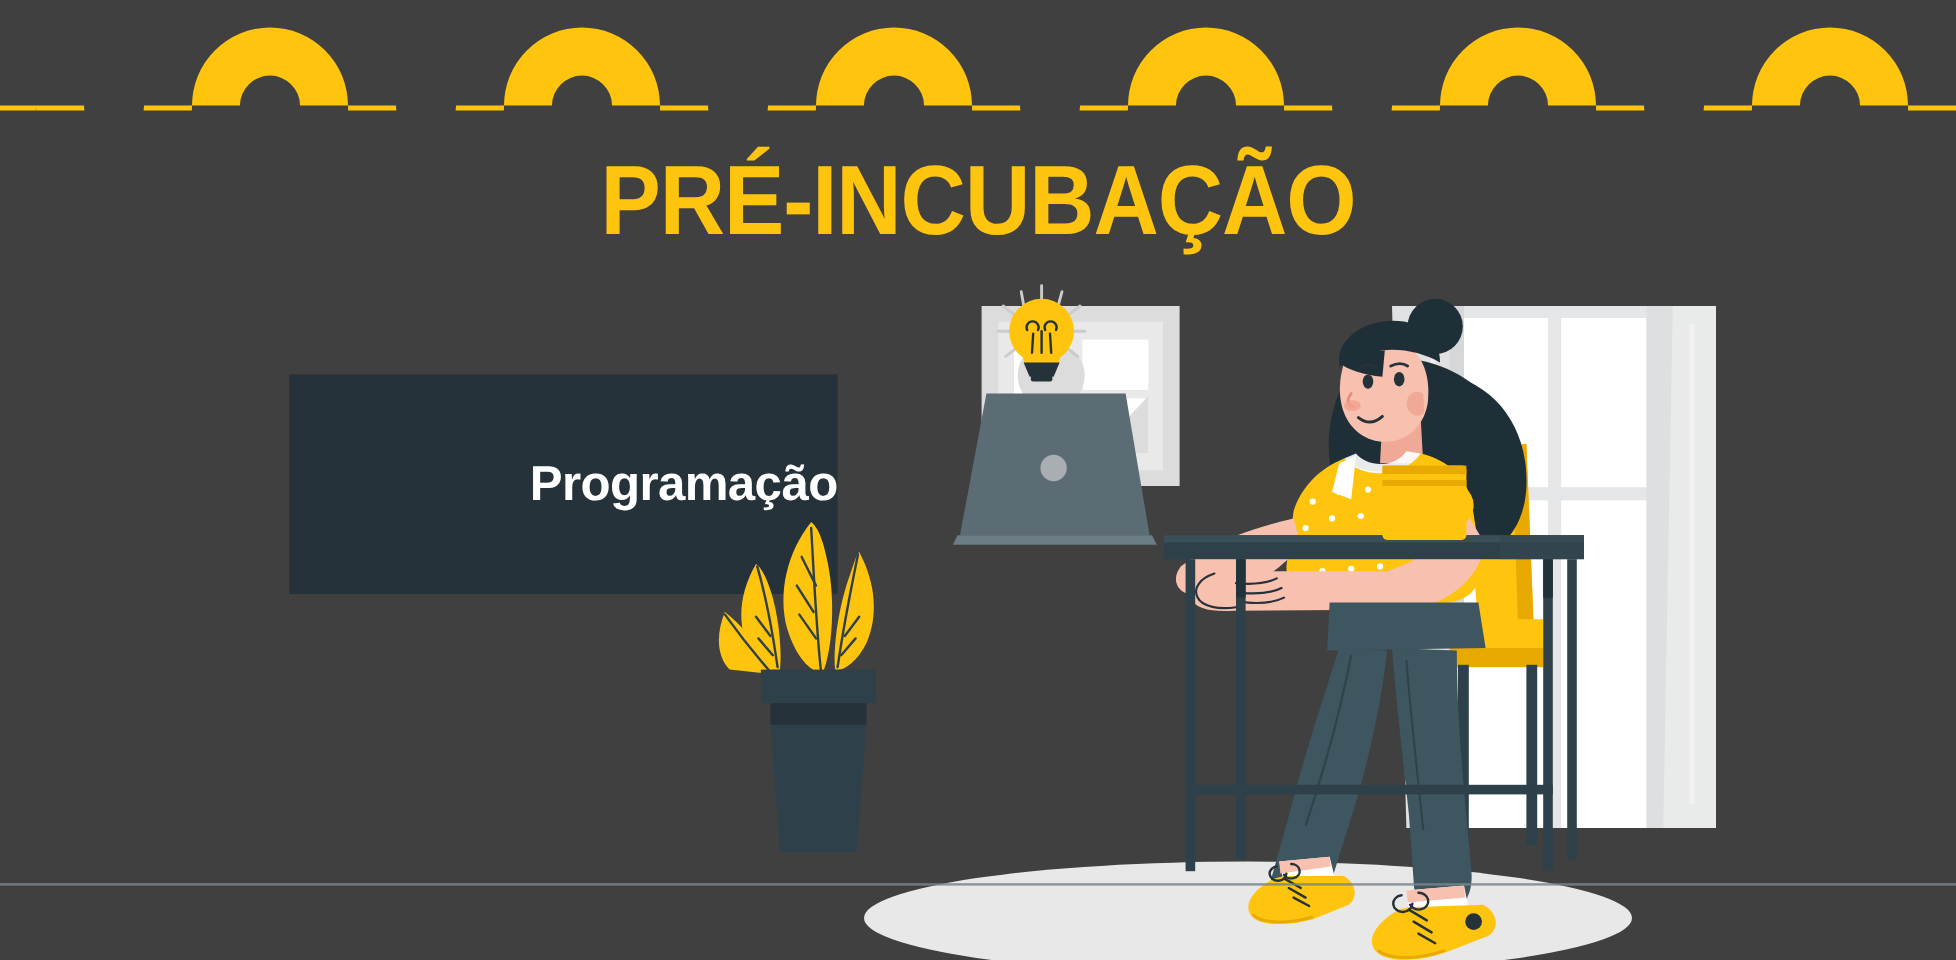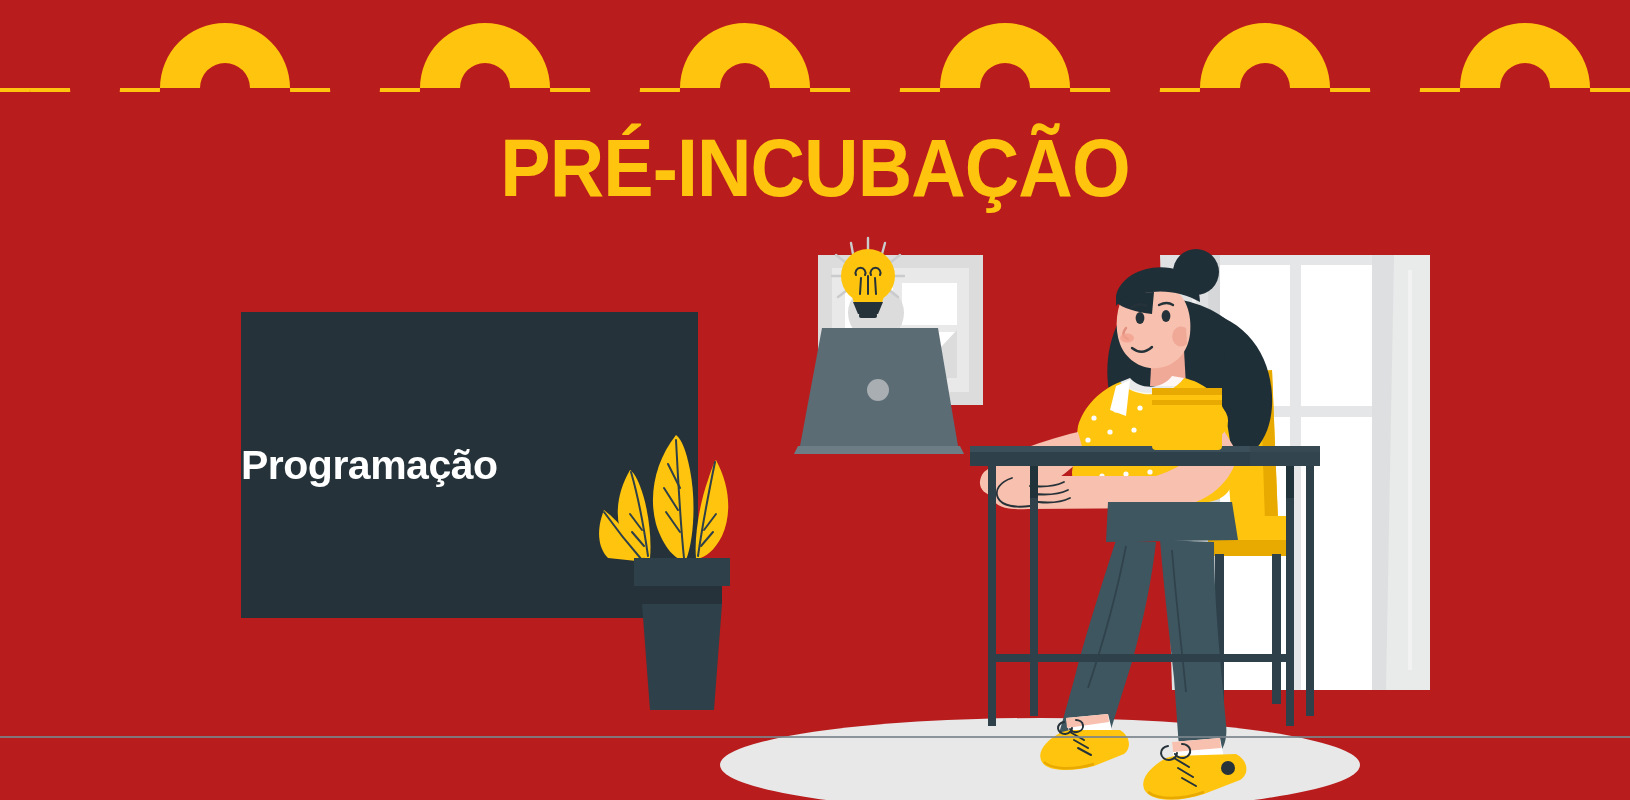--- a/index.html
+++ b/index.html
@@ -5,21 +5,21 @@
   * { margin:0; padding:0; box-sizing:border-box; }
   html,body {
     width:1630px; height:800px;
     background:#ffffff;
     font-family:"Liberation Sans", sans-serif;
     overflow:hidden;
   }
   #stage {
     position:relative;
     width:1630px; height:800px;
-    background:#b91c1c;
+    background:#404040;
     overflow:hidden;
     text-decoration:underline;
   }
 
   
   #wave-band {
     position:absolute; left:0; top:0;
     width:1630px; height:92px;
     overflow:hidden;
   }
@@ -35,24 +35,24 @@
     font-weight:bold;
     letter-spacing:-1px;
     transform:scaleX(0.92);
     white-space:nowrap;
   }
 
   
   #program-card {
     position:absolute;
     left:241px; top:312px;
-    width:457px; height:306px;
+    width:457px; height:183px;
     display:flex;
     align-items:center;
-    justify-content:flex-start;
+    justify-content:flex-end;
   }
   #program-card-label {
     color:#ffffff;
     font-size:41px;
     font-weight:bold;
     letter-spacing:-0.5px;
     white-space:nowrap;
   }
 
   

